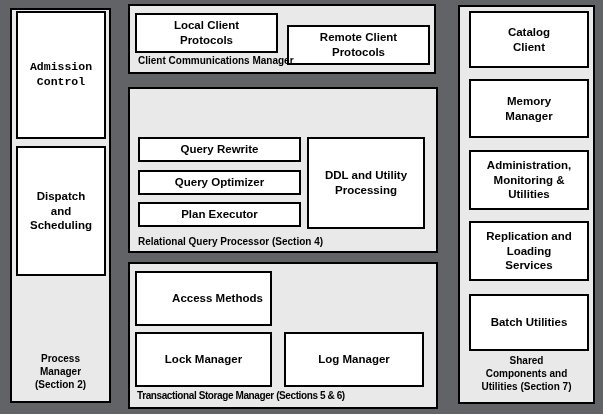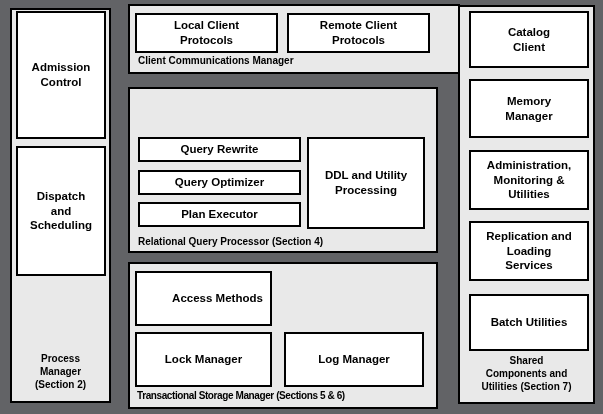--- a/index.html
+++ b/index.html
@@ -43,34 +43,34 @@
     text-align: center;
   }
   .clabel.tight { letter-spacing: -0.4px; }
 </style>
 </head>
 <body>
 
 <div class="stage">
 
   <section class="container" style="left:10px; top:8px; width:101px; height:395px;">
-    <div class="box" style="left:4px; top:1px; width:90px; height:128px;">Admission
+    <div class="box" style="left:4px; top:1px; width:90px; height:128px;font-family:Liberation Mono, monospace;">Admission
 Control</div>
     <div class="box" style="left:4px; top:136px; width:90px; height:130px;">Dispatch
 and
 Scheduling</div>
     <div class="clabel multiline" style="left:0; right:0; top:343px;">Process
 Manager
 (Section 2)</div>
   </section>
 
-  <section class="container" style="left:128px; top:4px; width:332px; height:70px;">
+  <section class="container" style="left:128px; top:4px; width:308px; height:70px;">
     <div class="box" style="left:5px; top:7px; width:143px; height:40px;">Local Client
 Protocols</div>
-    <div class="box" style="left:157px; top:7px; width:143px; height:40px;">Remote Client
+    <div class="box" style="left:157px; top:19px; width:143px; height:40px;">Remote Client
 Protocols</div>
     <div class="clabel" style="left:8px; top:49px;">Client Communications Manager</div>
   </section>
 
   <section class="container" style="left:128px; top:87px; width:310px; height:166px;">
     <div class="box" style="left:8px; top:48px; width:163px; height:25px;">Query Rewrite</div>
     <div class="box" style="left:8px; top:81px; width:163px; height:25px;">Query Optimizer</div>
     <div class="box" style="left:8px; top:113px; width:163px; height:25px;">Plan Executor</div>
     <div class="box" style="left:177px; top:48px; width:118px; height:92px;">DDL and Utility
 Processing</div>

